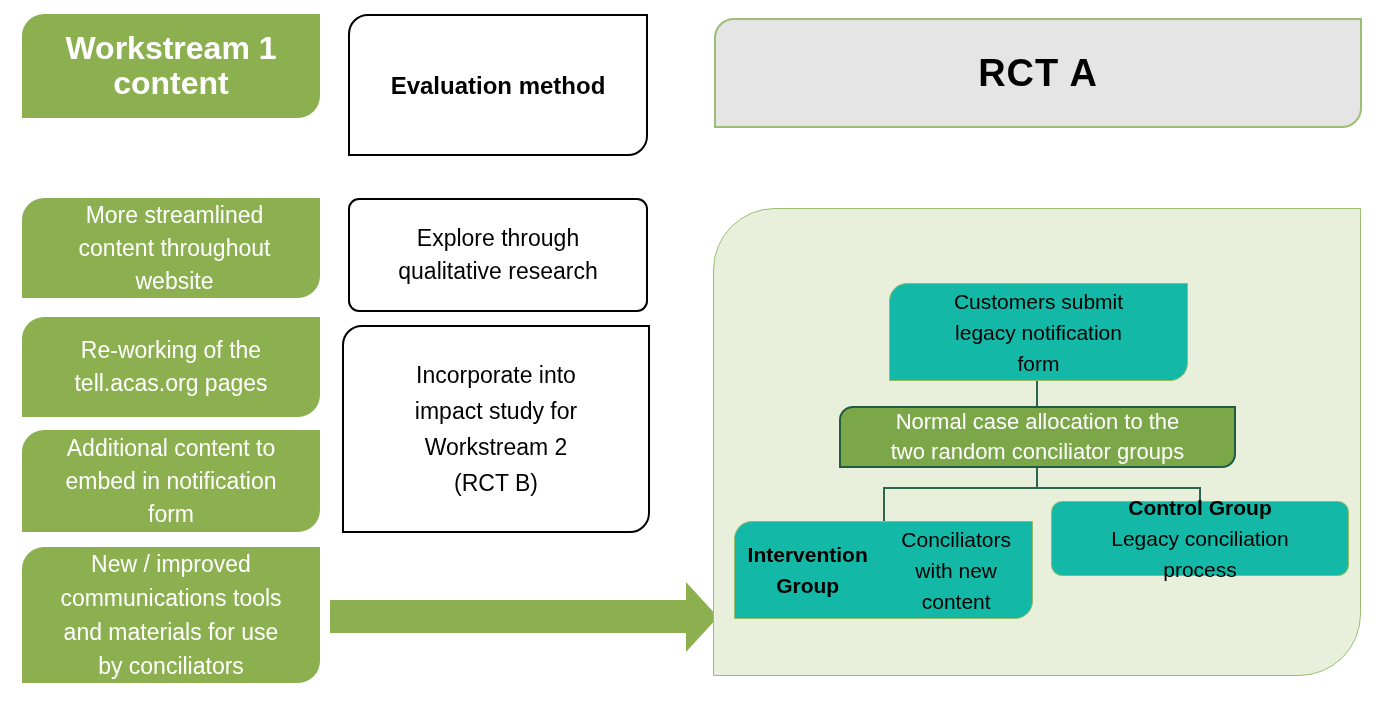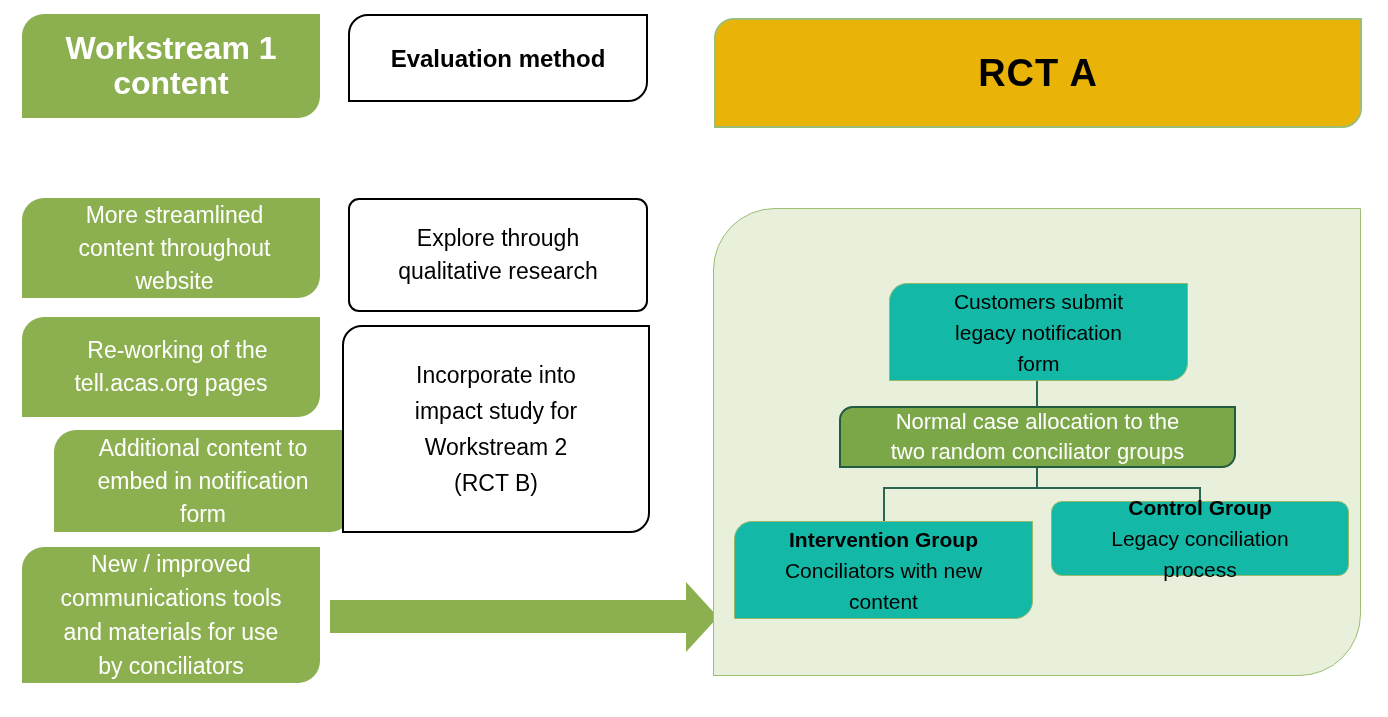--- a/index.html
+++ b/index.html
@@ -21,21 +21,21 @@
   
   .wbox{
     background:#fff;border:2px solid #000;border-radius:20px 0 20px 0;
     font-size:23px;line-height:33px;
   }
   .wbox.hdr{font-weight:bold;font-size:24px;}
 
   
   .panel-hdr{
     left:714px;top:18px;width:648px;height:110px;
-    background:#eab308;border:2px solid #9CBE74;border-radius:20px 0 20px 0;
+    background:#e5e5e5;border:2px solid #9CBE74;border-radius:20px 0 20px 0;
     font-weight:bold;font-size:38px;letter-spacing:1px;
   }
   .panel{
     left:713px;top:208px;width:648px;height:468px;
     background:#E8F0DB;border:1.5px solid #9CBE74;border-radius:62px 0 62px 0;
   }
   .pbox{
     background:#14b8a6;border:1.5px solid #96B969;border-radius:18px 0 18px 0;
     font-size:21px;line-height:31px;
   }
@@ -51,33 +51,33 @@
 
 <div class="stage">
 
   <div class="abs center gbox hdr pre" style="top:14px;height:104px;">Workstream 1
 content</div>
 
   <div class="abs center gbox pre" style="top:198px;height:100px;padding-left:7px;">More streamlined
 content throughout
 website</div>
 
-  <div class="abs center gbox pre" style="top:317px;height:100px;text-align:right;">Re-working of the
+  <div class="abs center gbox pre" style="top:317px;height:100px;">Re-working of the
 tell.acas.org pages</div>
 
-  <div class="abs center gbox pre" style="top:430px;height:102px;margin-left:32px;">Additional content to
+  <div class="abs center gbox pre" style="top:430px;height:102px;">Additional content to
 embed in notification
 form</div>
 
   <div class="abs center gbox pre" style="top:547px;height:136px;line-height:34px;">New / improved
 communications tools
 and materials for use
 by conciliators</div>
 
-  <div class="abs center wbox hdr" style="left:348px;top:14px;width:300px;height:88px;">Evaluation method</div>
+  <div class="abs center wbox hdr" style="left:348px;top:14px;width:300px;height:142px;">Evaluation method</div>
 
   <div class="abs center wbox pre" style="left:348px;top:198px;width:300px;height:114px;border-radius:11px;">Explore through
 qualitative research</div>
 
   <div class="abs center wbox pre" style="left:342px;top:325px;width:308px;height:208px;line-height:36px;">Incorporate into
 impact study for
 Workstream 2
 (RCT B)</div>
 
   <svg class="abs" style="left:330px;top:580px;" width="390" height="74">
@@ -95,21 +95,21 @@
     <div class="abs conn" style="left:322px;top:172px;width:2px;height:26px;"></div>
 
     <div class="abs center nbox pre" style="left:125px;top:197px;width:397px;height:62px;">Normal case allocation to the
 two random conciliator groups</div>
 
     <div class="abs conn" style="left:322px;top:259px;width:2px;height:21px;"></div>
     <div class="abs conn" style="left:169px;top:278px;width:318px;height:2px;"></div>
     <div class="abs conn" style="left:169px;top:278px;width:2px;height:34px;"></div>
     <div class="abs conn" style="left:485px;top:278px;width:2px;height:30px;"></div>
 
-    <div class="abs center pbox" style="left:20px;top:312px;width:299px;height:98px;flex-direction:column;">
+    <div class="abs center pbox" style="left:20px;top:312px;width:299px;height:98px;flex-direction:row;">
       <div class="ttl">Intervention Group</div>
       <div class="pre">Conciliators with new
 content</div>
     </div>
 
     <div class="abs center pbox" style="left:337px;top:292px;width:298px;height:75px;flex-direction:column;border-radius:11px;">
       <div class="ttl">Control Group</div>
       <div class="pre">Legacy conciliation
 process</div>
     </div>

